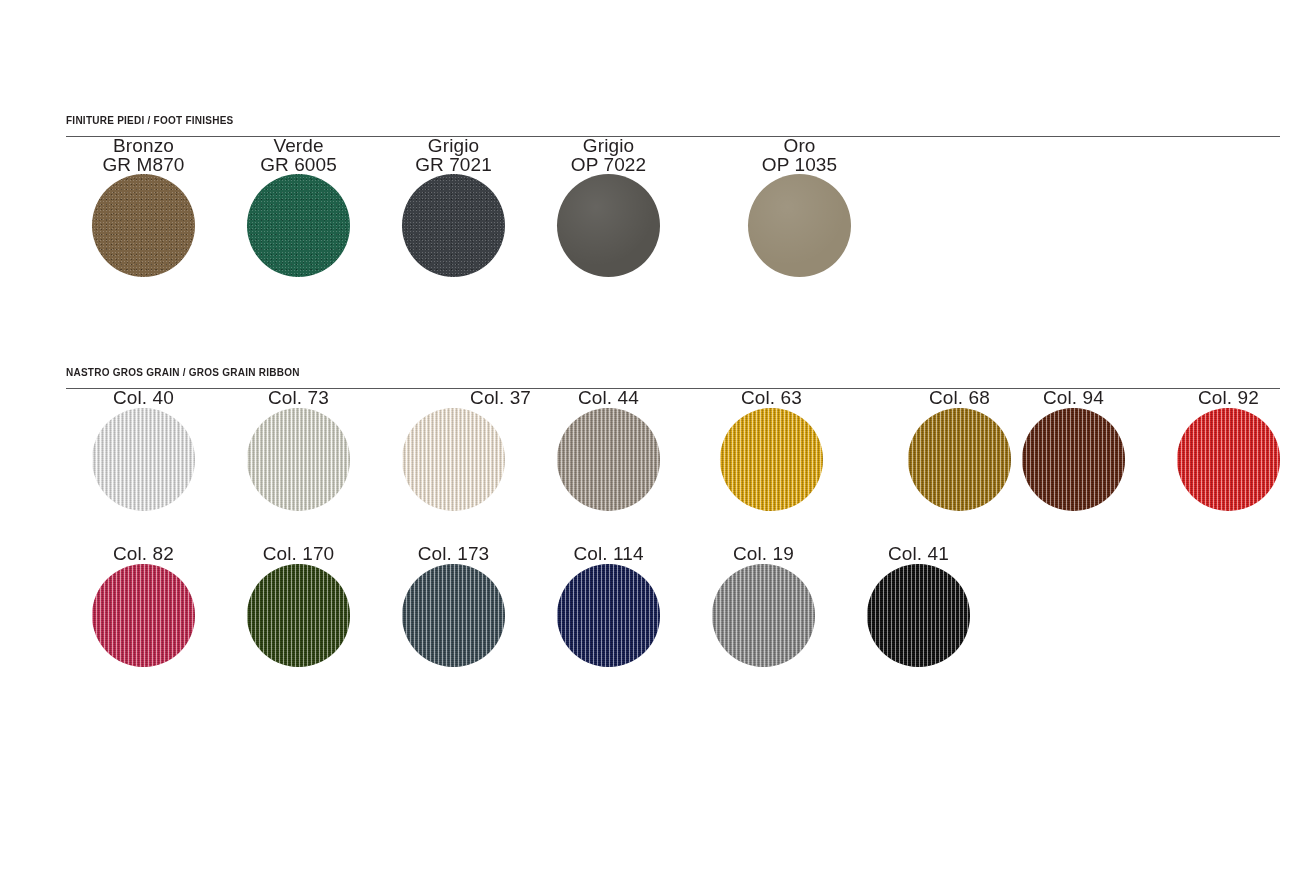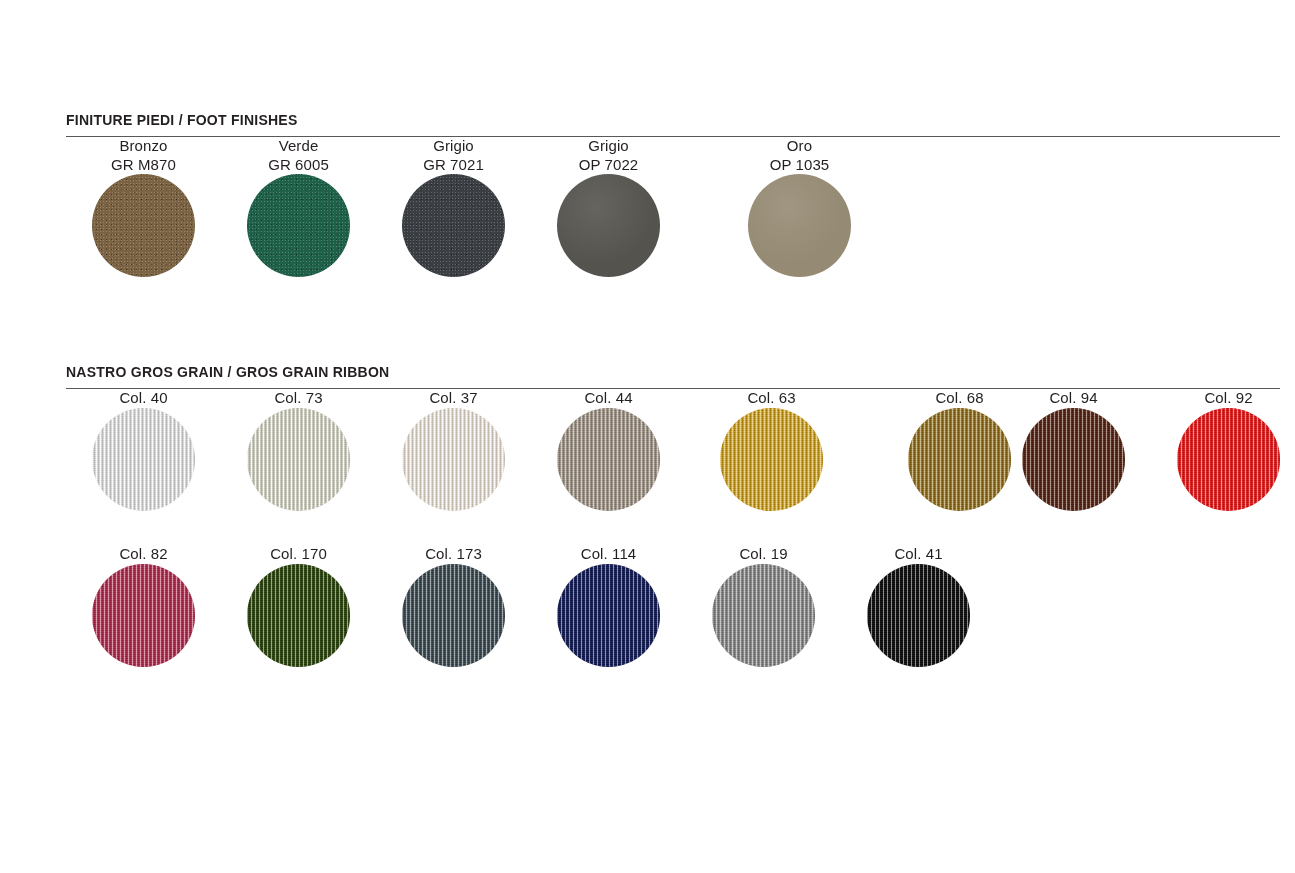--- a/index.html
+++ b/index.html
@@ -22,21 +22,21 @@
     top: 0;
     width: 1214px;
   }
 
   
   .section { position: absolute; left: 0; width: 1214px; }
   #section-foot   { top: 113px; }
   #section-ribbon { top: 365px; }
 
   .section-header {
-    font-size: 14px;
+    font-size: 10px;
     font-weight: bold;
     letter-spacing: 0.25px;
     color: #231f20;
     text-transform: uppercase;
     line-height: 15px;
     white-space: nowrap;
   }
   .section-rule {
     margin-top: 8px;
     width: 1214px;
@@ -56,21 +56,21 @@
 
   .swatch-cell {
     position: absolute;
     top: 0;
     width: 155px;
     text-align: center;
   }
 
   .swatch-label {
     display: block;
-    font-size: 15px;
+    font-size: 19px;
     line-height: 18.5px;
     color: #231f20;
     white-space: pre-line;
     letter-spacing: 0.1px;
   }
 
   .swatch-disc-wrap {
     margin: 0 auto;
     width: 103px;
     height: 103px;
@@ -205,21 +205,21 @@
           <div class="swatch-disc-wrap">
             <div class="swatch-disc tex-ribbed light" title="Col. 40" style="background-color: rgb(220, 220, 220);"></div>
           </div>
         </div>
         <div class="swatch-cell" style="left: 155px;">
           <span class="swatch-label">Col. 73</span>
           <div class="swatch-disc-wrap">
             <div class="swatch-disc tex-ribbed light" title="Col. 45" style="background-color: rgb(204, 204, 192);"></div>
           </div>
         </div>
-        <div class="swatch-cell" style="left: 310px;">
+        <div class="swatch-cell" style="left: 310px; text-align: right;">
           <span class="swatch-label">Col. 37</span>
           <div class="swatch-disc-wrap">
             <div class="swatch-disc tex-ribbed light" title="Col. 37" style="background-color: rgb(232, 221, 205);"></div>
           </div>
         </div>
         <div class="swatch-cell" style="left: 465px;">
           <span class="swatch-label">Col. 44</span>
           <div class="swatch-disc-wrap">
             <div class="swatch-disc tex-ribbed" title="Col. 44" style="background-color: rgb(163, 152, 140);"></div>
           </div>

